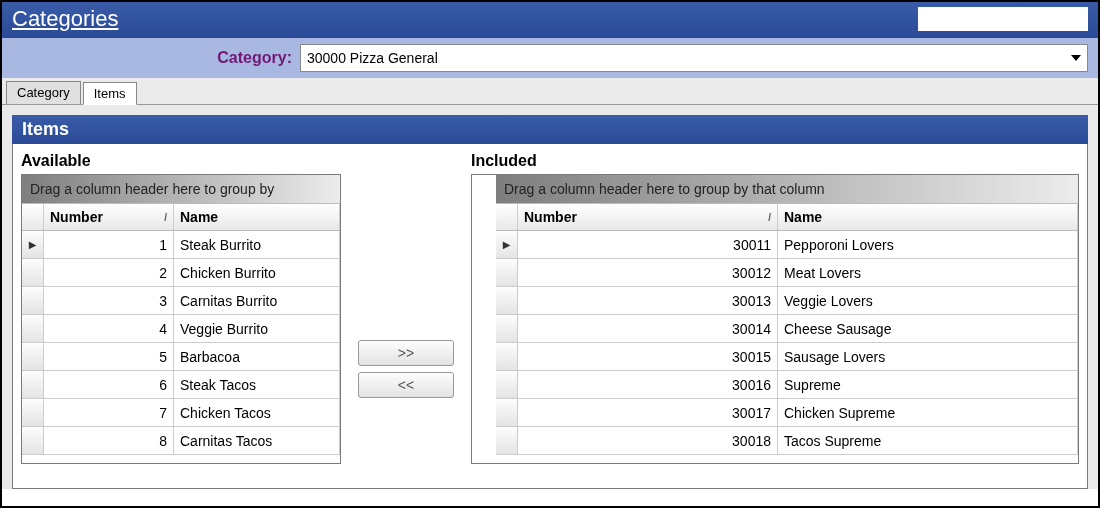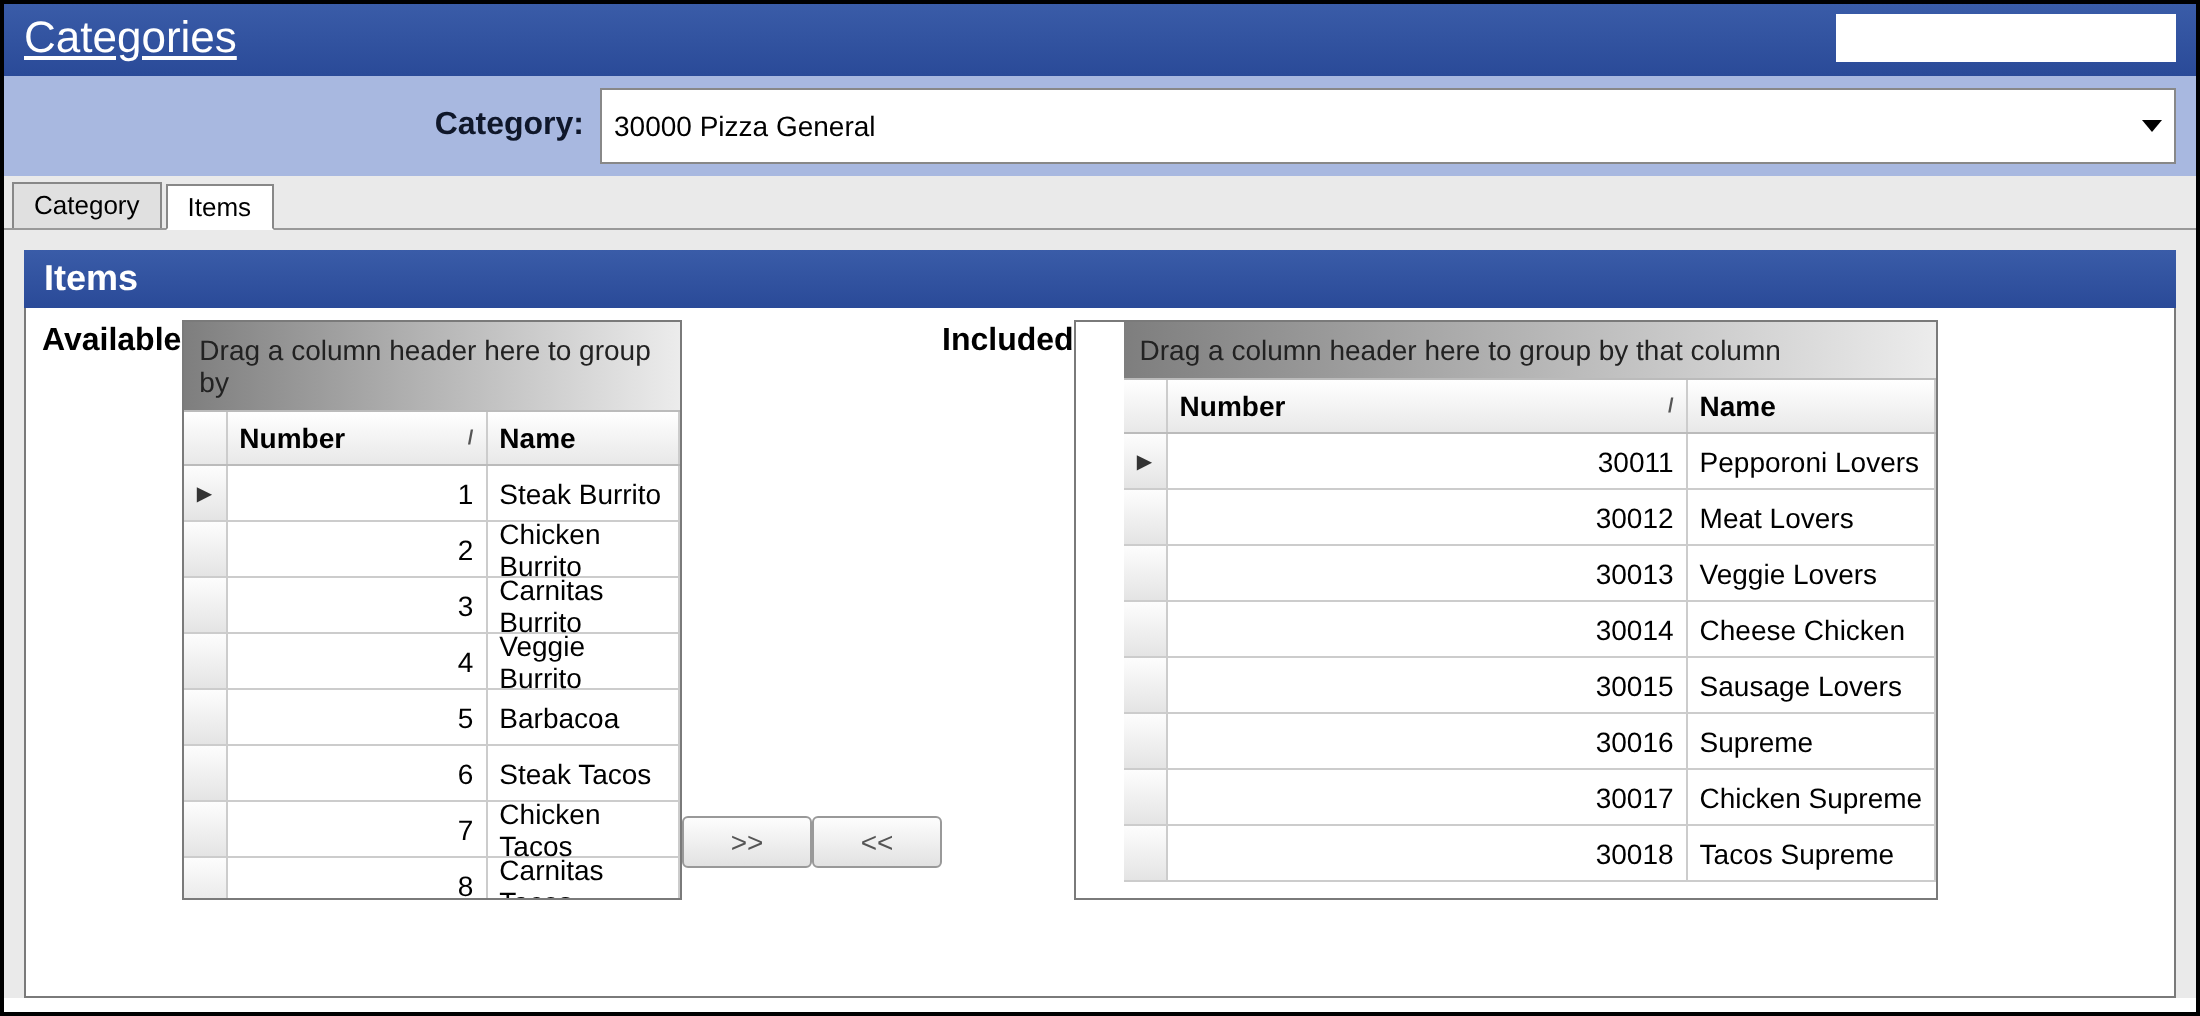--- a/index.html
+++ b/index.html
@@ -30,31 +30,31 @@
     height: 24px;
   }
   .category-bar {
     background: #a8b8e0;
     padding: 6px 10px;
     display: flex;
     align-items: center;
     gap: 8px;
   }
   .category-label {
-    color: #0f172a;
+    color: #701a75;
     font-weight: bold;
     font-size: 16px;
     width: 280px;
     text-align: right;
   }
   .category-select {
     flex: 1;
     background: #fff;
     border: 1px solid #888;
-    height: 38px;
+    height: 28px;
     display: flex;
     align-items: center;
     justify-content: space-between;
     padding: 0 6px;
     font-size: 14px;
   }
   .caret-down {
     width: 0; height: 0;
     border-left: 5px solid transparent;
     border-right: 5px solid transparent;
@@ -96,20 +96,21 @@
     background: #fff;
     border: 1px solid #7a7a7a;
     border-top: none;
     padding: 6px 8px 0 8px;
     display: flex;
     gap: 0;
     height: 345px;
   }
   .column {
     display: flex;
+    flex-direction: column;
   }
   .col-available { width: 320px; }
   .col-buttons { width: 130px; align-items: center; padding-top: 190px; }
   .col-included { flex: 1; }
   .section-title {
     font-weight: bold;
     font-size: 16px;
     padding: 2px 0 4px 0;
   }
   .grid {
@@ -313,21 +314,21 @@
               <div class="cell-name">Meat Lovers</div>
             </div>
             <div class="row">
               <div class="row-indicator"></div>
               <div class="cell-num">30013</div>
               <div class="cell-name">Veggie Lovers</div>
             </div>
             <div class="row">
               <div class="row-indicator"></div>
               <div class="cell-num">30014</div>
-              <div class="cell-name">Cheese Chicken</div>
+              <div class="cell-name">Cheese Sausage</div>
             </div>
             <div class="row">
               <div class="row-indicator"></div>
               <div class="cell-num">30015</div>
               <div class="cell-name">Sausage Lovers</div>
             </div>
             <div class="row">
               <div class="row-indicator"></div>
               <div class="cell-num">30016</div>
               <div class="cell-name">Supreme</div>

